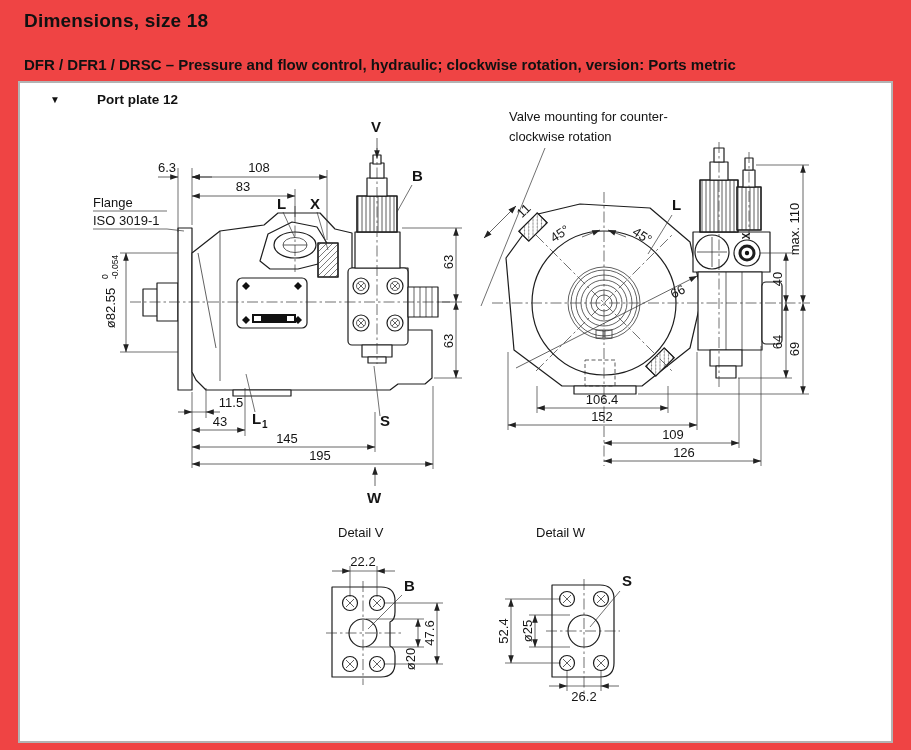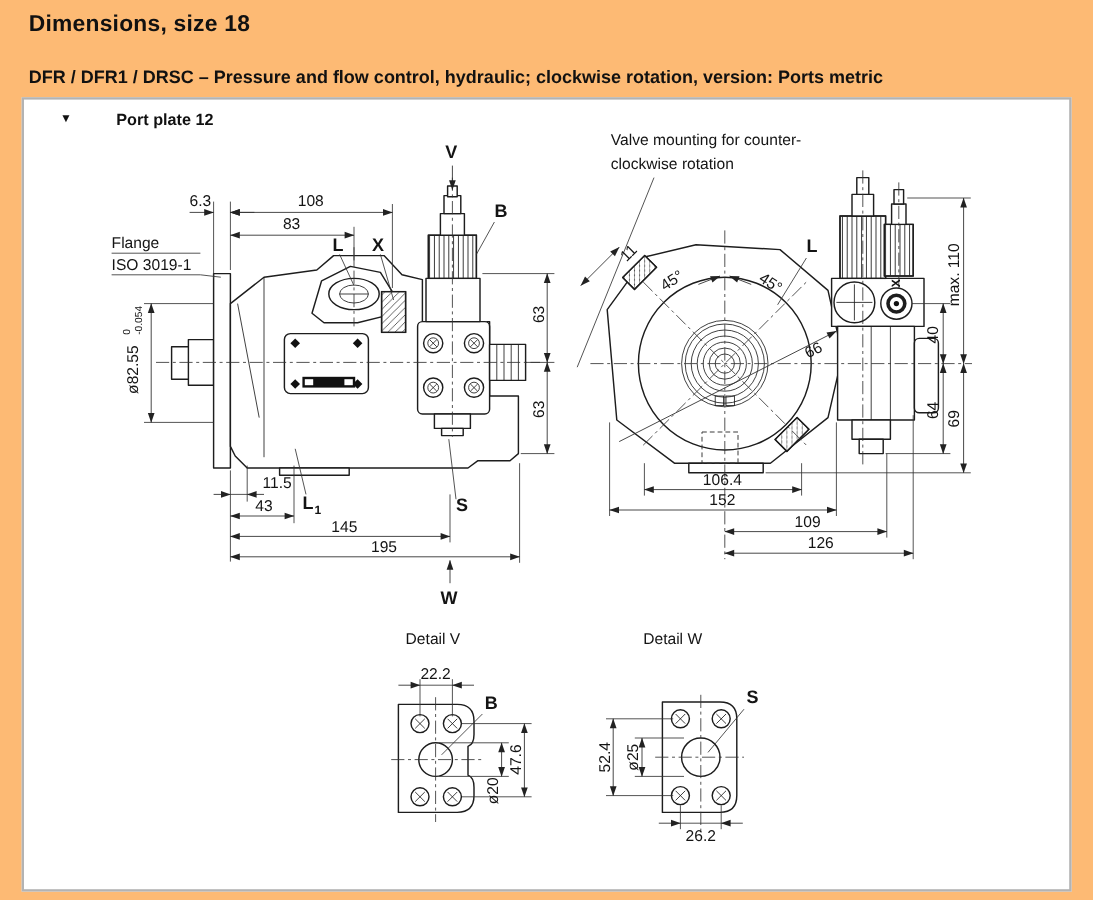--- a/index.html
+++ b/index.html
@@ -1,16 +1,16 @@
 <!DOCTYPE html>
 <html><head>
 <meta charset="utf-8">
 <style>
   html,body{margin:0;padding:0;background:#fff;}
-  #page{position:relative;width:911px;height:750px;background:#fdba74;overflow:hidden;
+  #page{position:relative;width:911px;height:750px;background:#ef4444;overflow:hidden;
         font-family:"Liberation Sans",sans-serif;color:#111;}
   #doc-title{position:absolute;left:24px;top:10px;font-size:19px;font-weight:bold;letter-spacing:.2px;}
   #doc-subtitle{position:absolute;left:24px;top:56px;font-size:15px;font-weight:bold;}
   #panel{position:absolute;left:18px;top:81px;width:871px;height:658px;border:2px solid #b3b3b3;background:#fff;}
   #panel-header{position:absolute;left:30px;top:9px;display:flex;align-items:center;gap:9px;}
   #panel-header .tri{font-size:10px;line-height:1;}
   #panel-header .txt{font-size:13.5px;font-weight:bold;padding-left:28px;}
   svg{position:absolute;left:0;top:0;}
   svg text{font-family:"Liberation Sans",sans-serif;fill:#141414;}
   .dim{font-size:13px;}

